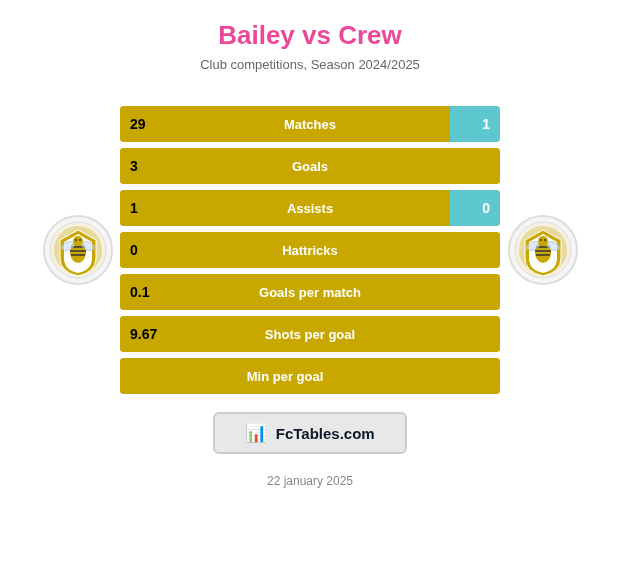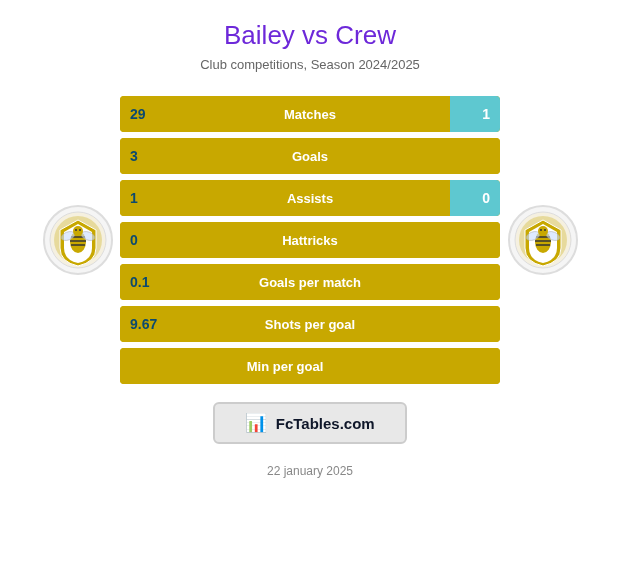--- a/index.html
+++ b/index.html
@@ -9,29 +9,29 @@
       background: #fff;
       font-family: Arial, sans-serif;
       display: flex;
       flex-direction: column;
       align-items: center;
       padding: 20px 10px;
     }
 
     .title {
       font-size: 26px;
-      font-weight: normal;
-      color: #6d28d9;
+      font-weight: bold;
+      color: #ec4899;
       margin-bottom: 6px;
     }
 
     .subtitle {
       font-size: 13px;
       color: #666;
-      margin-bottom: 24px;
+      margin-bottom: 34px;
     }
 
     .main-area {
       display: flex;
       align-items: center;
       width: 100%;
       justify-content: center;
       gap: 0;
     }
 
@@ -67,21 +67,21 @@
       align-items: center;
       height: 36px;
       border-radius: 4px;
       overflow: hidden;
       background: #c8a800;
       position: relative;
     }
 
     .stat-left {
       background: #c8a800;
-      color: #0c4a6e;
+      color: #000000;
       font-weight: bold;
       font-size: 14px;
       padding: 0 10px;
       display: flex;
       align-items: center;
       min-width: 50px;
       height: 100%;
       z-index: 2;
     }
 

